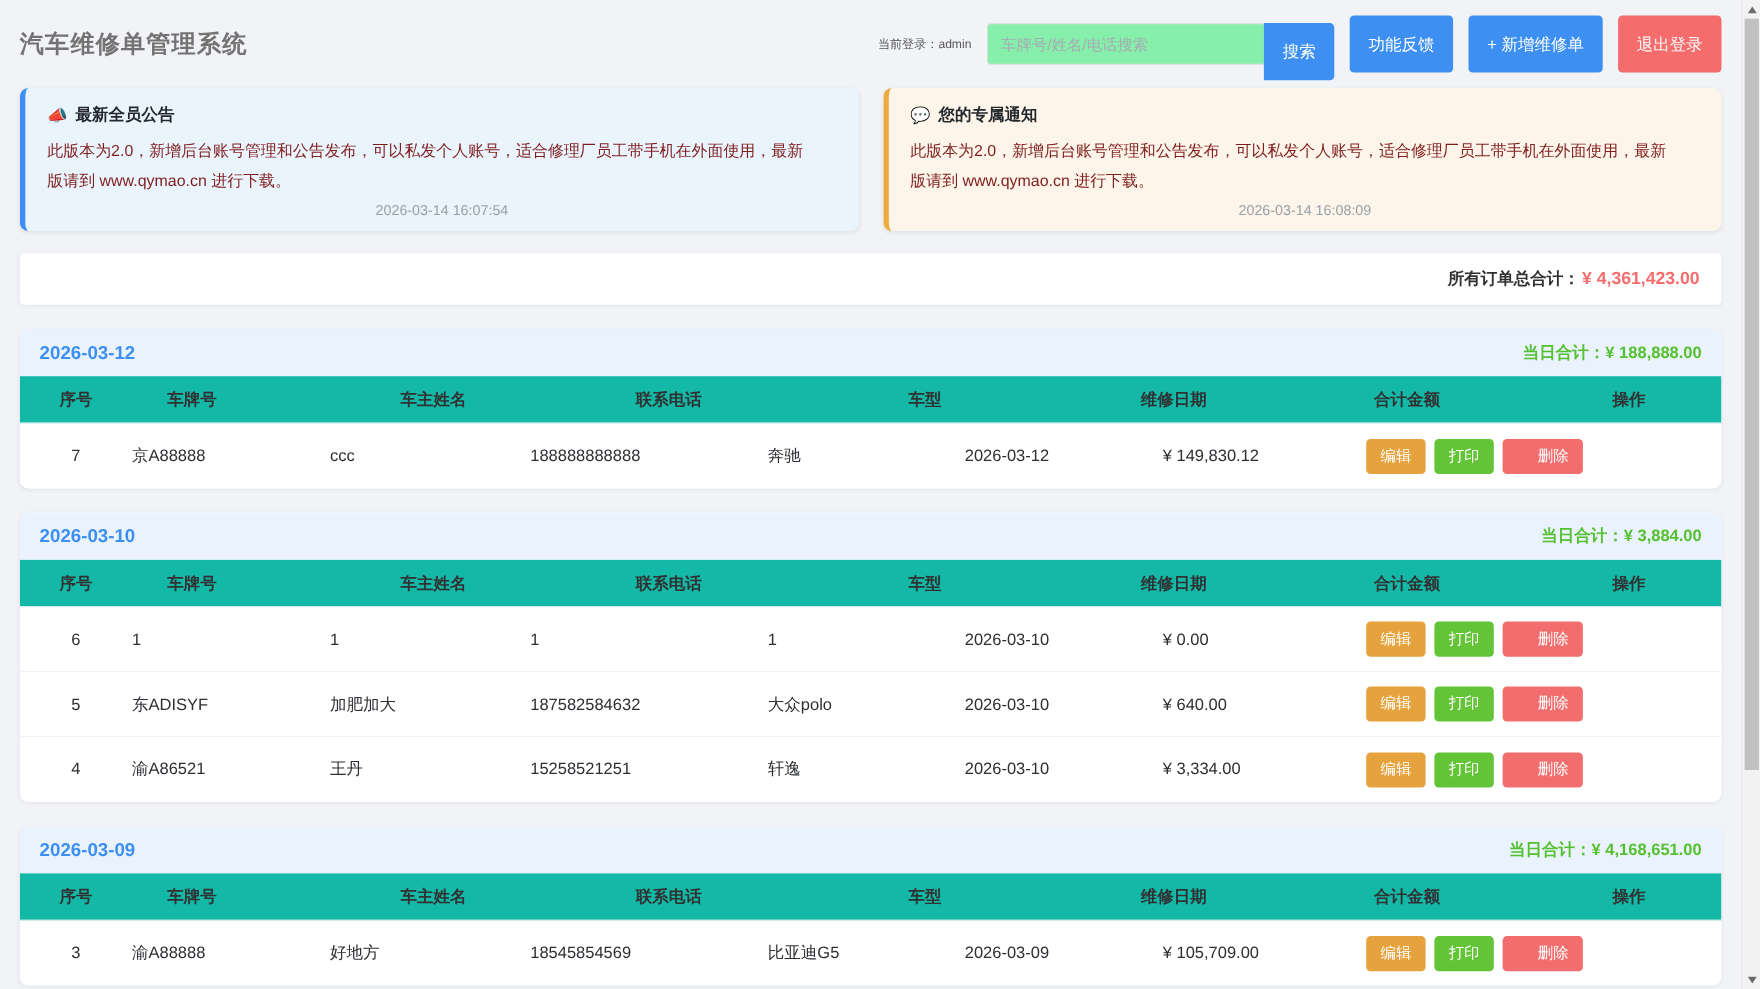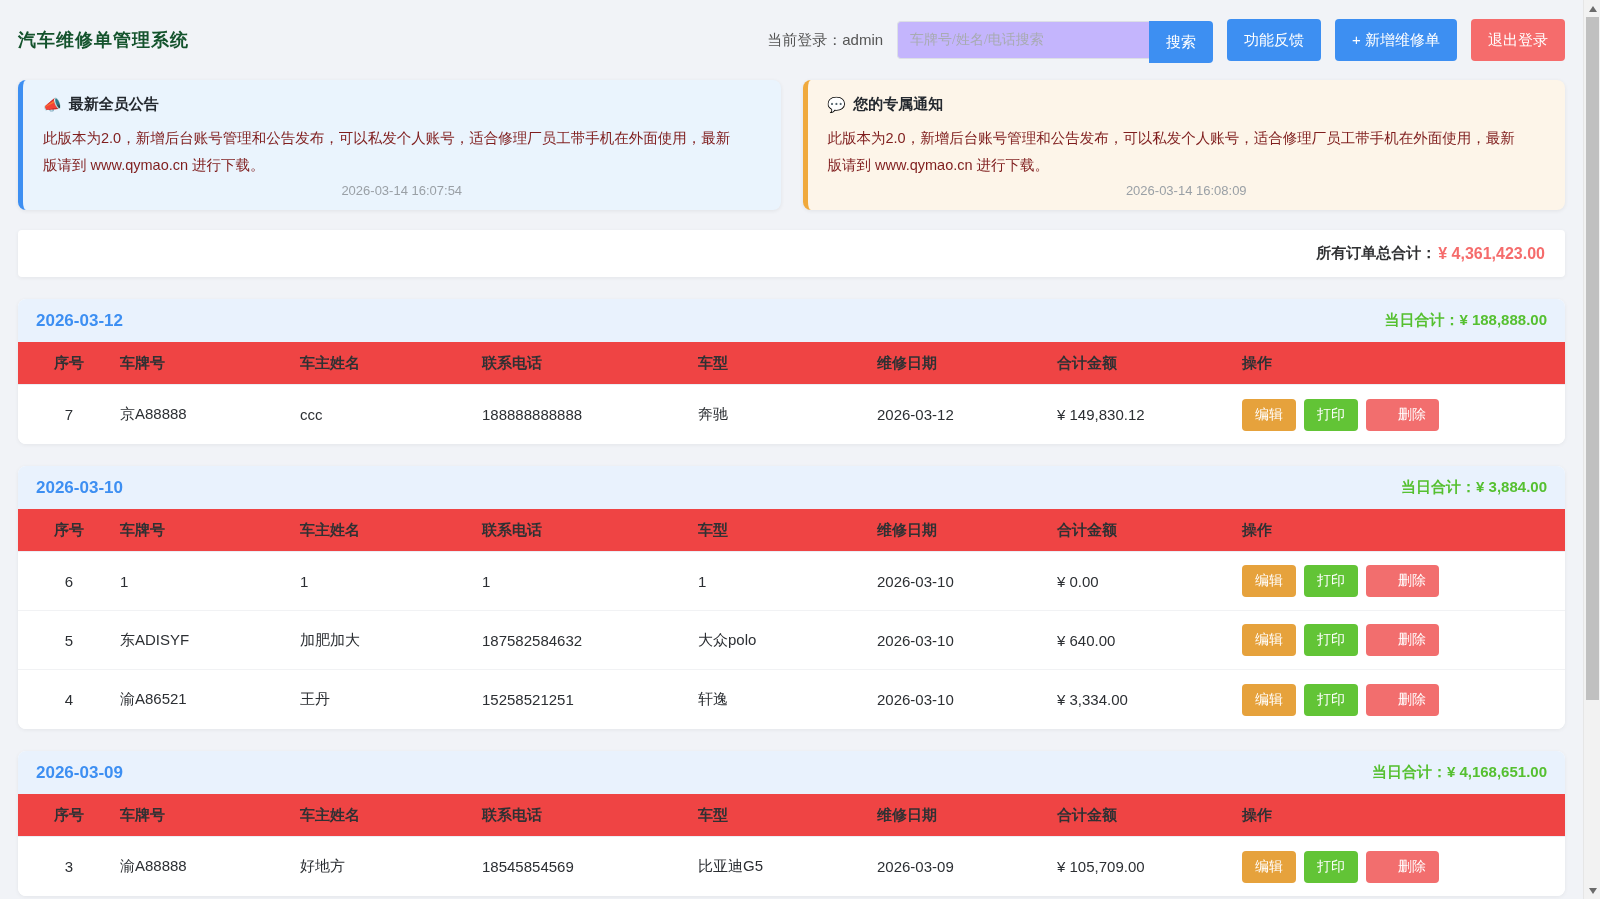--- a/index.html
+++ b/index.html
@@ -7,32 +7,32 @@
   body {
     font-family: "Liberation Sans", "DejaVu Sans", sans-serif;
     background: #f1f3f7;
     color: #303133;
     position: relative;
   }
   .page { width: 1583px; padding: 0 18px 40px 18px; }
 
   
   .topbar { display: flex; align-items: center; justify-content: space-between; padding-top: 20px; height: 60px; }
-  .app-title { font-size: 18px; font-weight: bold; color: #14532d; letter-spacing: 1px; }
+  .app-title { font-size: 22px; font-weight: bold; color: #737373; letter-spacing: 1px; }
   .topbar-right { display: flex; align-items: center; gap: 14px; }
-  .login-info { font-size: 15px; color: #555; white-space: nowrap; }
+  .login-info { font-size: 11px; color: #555; white-space: nowrap; }
   .search-group { display: flex; align-items: stretch; height: 38px; }
   .search-input {
     width: 252px; border: 1px solid #dcdfe6; border-right: none;
     border-radius: 4px 0 0 4px; padding: 0 12px; font-size: 14px; color: #333;
-    outline: none; background: #c4b5fd; font-family: Liberation Serif, serif;
+    outline: none; background: #86efac; font-family: Liberation Sans, sans-serif;
   }
   .search-input::placeholder { color: #a8abb2; }
   .btn {
-    border: none; height: 42px; padding: 0 17px; font-size: 15px; color: #fff;
+    border: none; height: 52px; padding: 0 17px; font-size: 15px; color: #fff;
     border-radius: 4px; cursor: pointer; font-family: inherit; white-space: nowrap;
   }
   .btn-blue { background: #3d8ff2; }
   .btn-red { background: #f56c6c; }
   .btn-search { border-radius: 0 4px 4px 0; }
 
   
   .notices { display: flex; gap: 22px; margin-top: 20px; }
   .notice-card {
     flex: 1; border-radius: 8px; padding: 15px 20px 12px 20px; min-height: 130px;
@@ -57,21 +57,21 @@
   
   .section { margin-top: 22px; background: #fff; border-radius: 8px; overflow: hidden; box-shadow: 0 1px 4px rgba(0,0,0,0.06); }
   .date-bar {
     background: #e9f2fd; height: 43px; display: flex; align-items: center;
     justify-content: space-between; padding: 0 18px;
   }
   .date-text { color: #3d8ff2; font-size: 17px; font-weight: bold; }
   .day-total { color: #55c030; font-size: 15px; font-weight: bold; }
 
   .grid-row { display: grid; grid-template-columns: 102px 180px 182px 216px 179px 180px 185px 1fr; align-items: center; }
-  .head-row { height: 43px; background: #ef4444; border-bottom: 1px solid #ebeef5; }
+  .head-row { height: 43px; background: #14b8a6; border-bottom: 1px solid #ebeef5; gap: 32px; }
   .head-row .cell { font-size: 15px; font-weight: 600; color: #303133; }
   .data-row { height: 59px; border-bottom: 1px solid #f1f2f4; background: #fff; }
   .data-row:last-child { border-bottom: none; }
   .cell { font-size: 15px; color: #2c2f33; padding-right: 10px; }
   .cell.c0 { text-align: center; padding-right: 0; }
   .actions-cell { display: flex; gap: 8px; }
   .mini-btn {
     border: none; color: #fff; font-size: 14px; padding: 7px 13px; border-radius: 4px;
     cursor: pointer; font-family: inherit; white-space: nowrap;
   }

